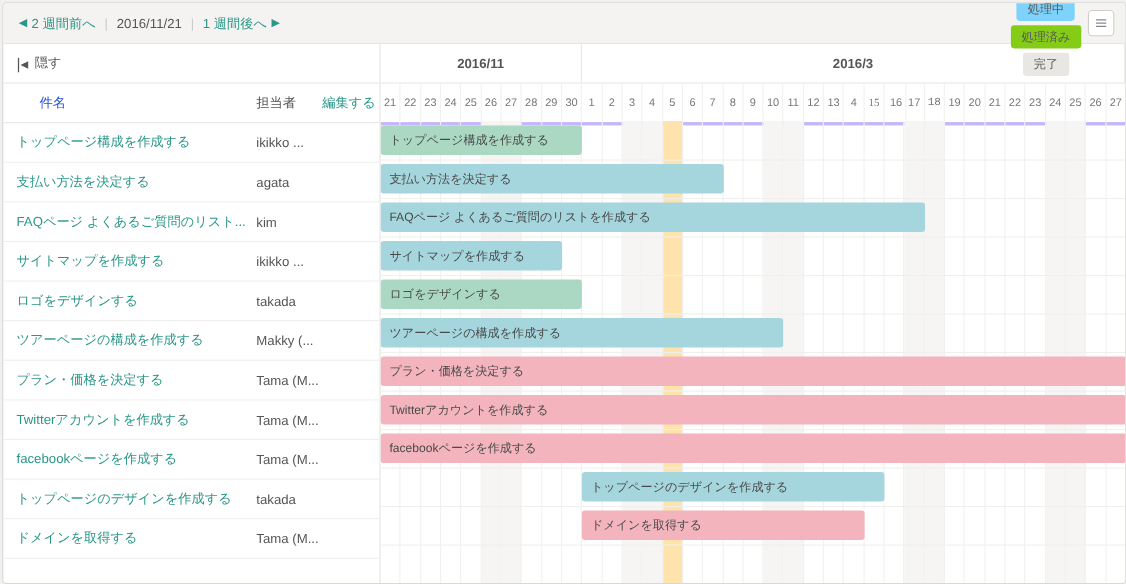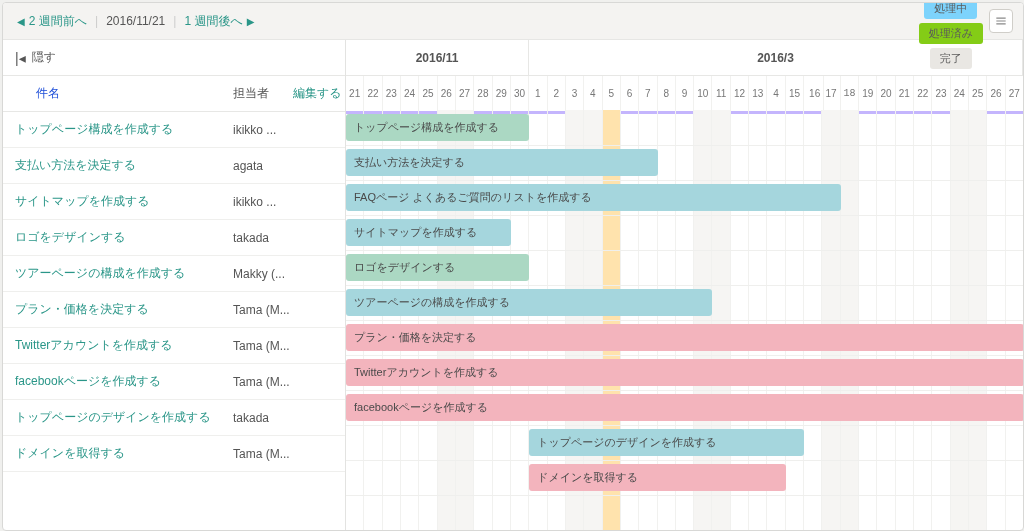--- a/index.html
+++ b/index.html
@@ -91,20 +91,25 @@
               <div class="c1">トップページ構成を作成する</div>
               <div class="c2">ikikko ...</div>
               <div class="c3"></div>
             </div>
             <div class="row">
               <div class="c1">支払い方法を決定する</div>
               <div class="c2">agata</div>
               <div class="c3"></div>
             </div>
             <div class="row">
+              <div class="c1">FAQページ よくあるご質問のリスト...</div>
+              <div class="c2">kim</div>
+              <div class="c3"></div>
+            </div>
+            <div class="row">
               <div class="c1">サイトマップを作成する</div>
               <div class="c2">ikikko ...</div>
               <div class="c3"></div>
             </div>
             <div class="row">
               <div class="c1">ロゴをデザインする</div>
               <div class="c2">takada</div>
               <div class="c3"></div>
             </div>
             <div class="row">
@@ -163,21 +168,21 @@
             <div class="day" style="left: 256.541px; width: 18.3243px;">5</div>
             <div class="day" style="left: 274.865px; width: 18.3243px;">6</div>
             <div class="day" style="left: 293.189px; width: 18.3243px;">7</div>
             <div class="day" style="left: 311.514px; width: 18.3243px;">8</div>
             <div class="day" style="left: 329.838px; width: 18.3243px;">9</div>
             <div class="day" style="left: 348.162px; width: 18.3243px;">10</div>
             <div class="day" style="left: 366.486px; width: 18.3243px;">11</div>
             <div class="day" style="left: 384.811px; width: 18.3243px;">12</div>
             <div class="day" style="left: 403.135px; width: 18.3243px;">13</div>
             <div class="day" style="left: 421.459px; width: 18.3243px;">4</div>
-            <div class="day" style="left: 439.784px; width: 18.3243px;">15</div>
+            <div class="day" style="left: 439.784px; width: 18.3243px; font-family: Liberation Serif, serif;">15</div>
             <div class="day" style="left: 460px; width: 18.3243px;">16</div>
             <div class="day" style="left: 476.432px; width: 18.3243px;">17</div>
             <div class="day" style="left: 494.757px; width: 18.3243px; font-family: Liberation Mono, monospace;">18</div>
             <div class="day" style="left: 513.081px; width: 18.3243px;">19</div>
             <div class="day" style="left: 531.405px; width: 18.3243px;">20</div>
             <div class="day" style="left: 549.73px; width: 18.3243px;">21</div>
             <div class="day" style="left: 568.054px; width: 18.3243px;">22</div>
             <div class="day" style="left: 586.378px; width: 18.3243px;">23</div>
             <div class="day" style="left: 604.703px; width: 18.3243px;">24</div>
             <div class="day" style="left: 623.027px; width: 18.3243px;">25</div>

